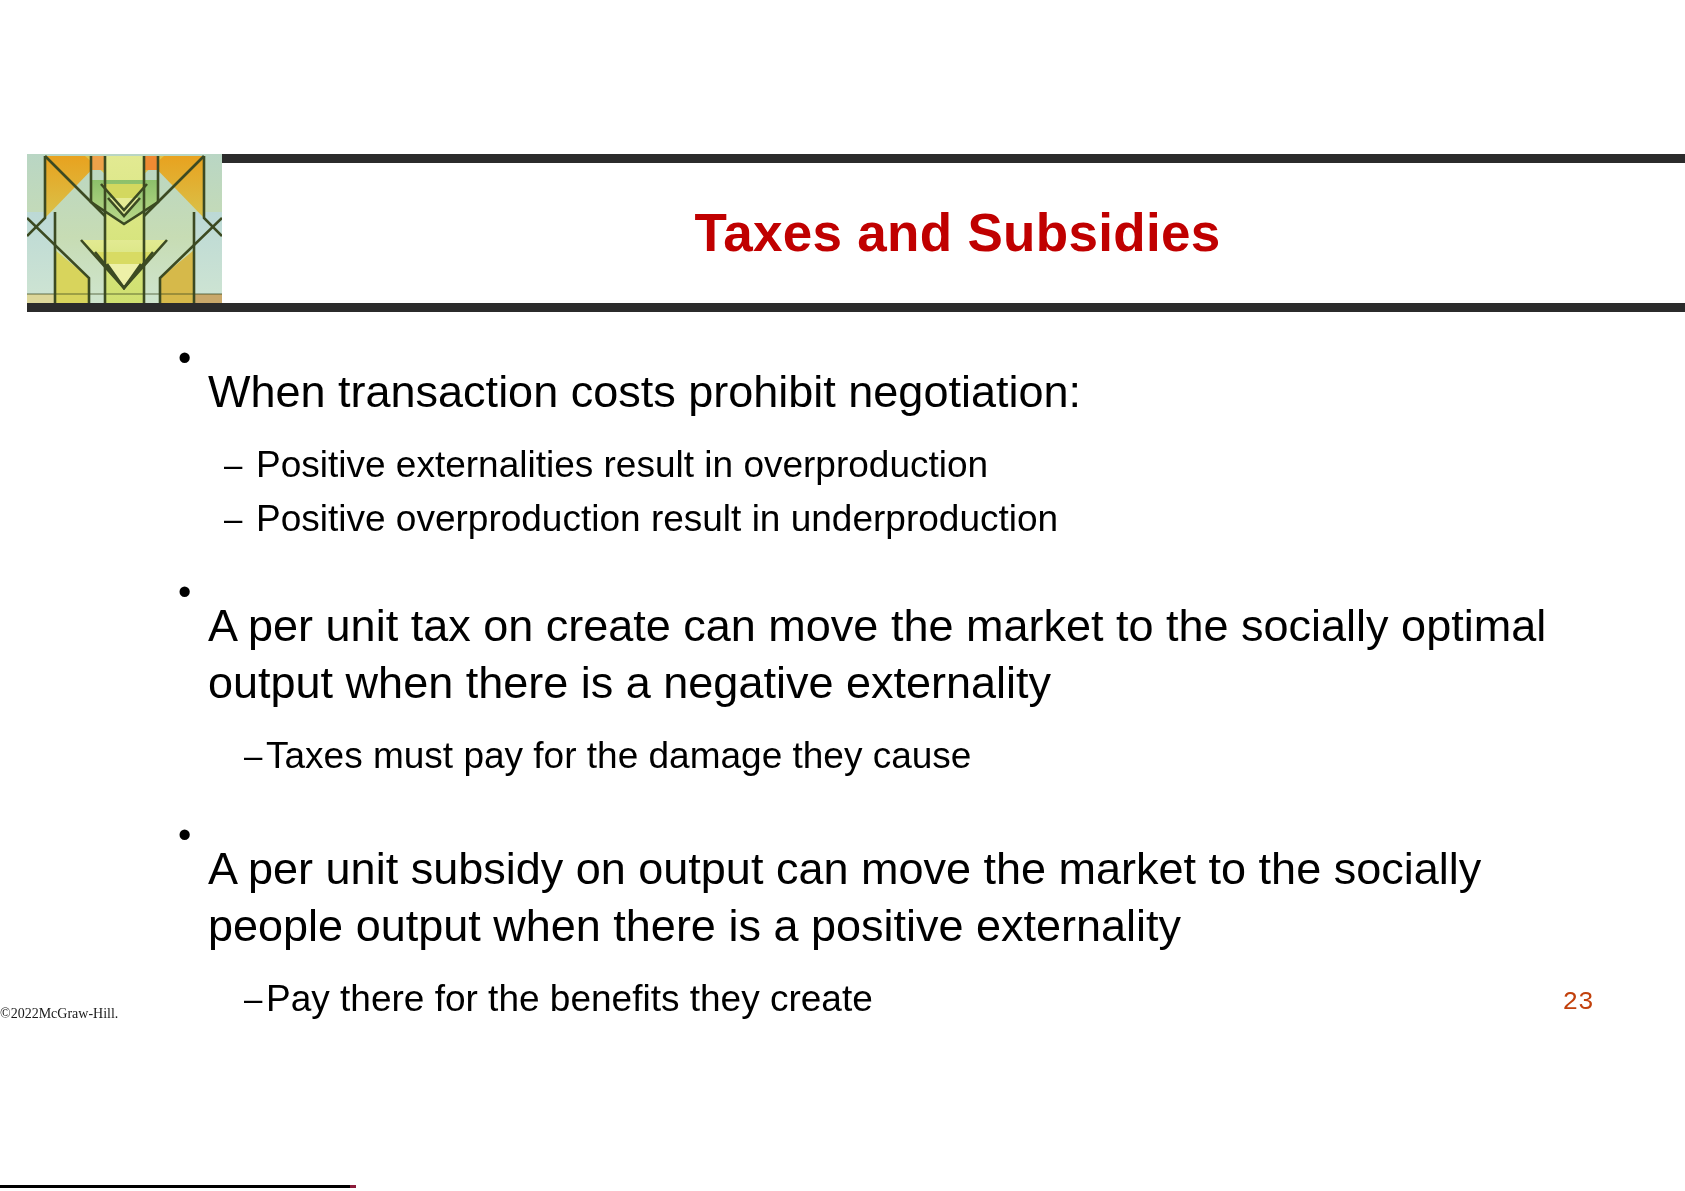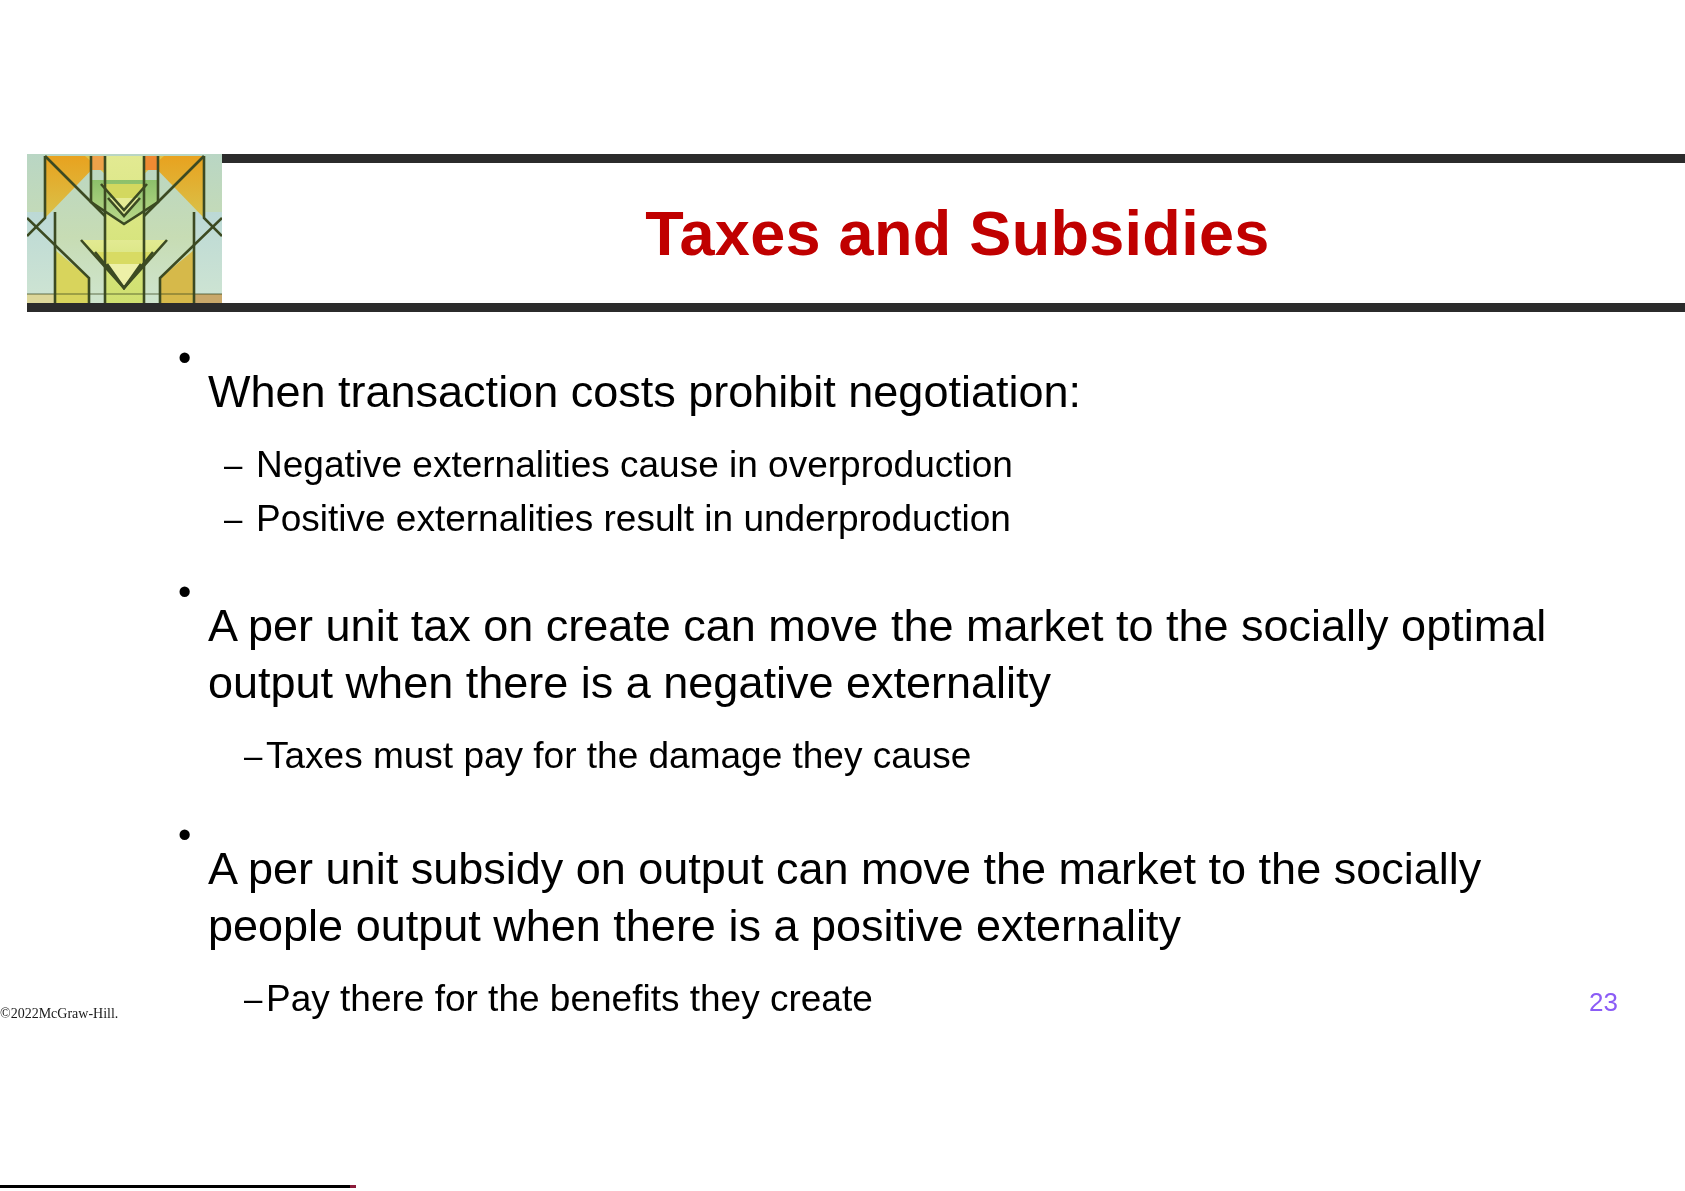--- a/index.html
+++ b/index.html
@@ -61,21 +61,21 @@
     top: 9px;
     width: 1455px;
     height: 140px;
     display: flex;
     align-items: center;
     justify-content: center;
   }
   #title span {
     font-family: "Liberation Sans", sans-serif;
     font-weight: bold;
-    font-size: 63px;
+    font-size: 53px;
     line-height: 1.05;
     color: #c00000;
     letter-spacing: 0.3px;
     white-space: nowrap;
     text-align: center;
   }
 
   
   #body-area {
     position: absolute;
@@ -143,24 +143,24 @@
     text-align: left;
     font-family: "Liberation Serif", serif;
     font-size: 14px;
     color: #1a1a1a;
   }
   #page-number {
     position: absolute;
     left: 1538px;
     top: 987px;
     width: 80px;
-    text-align: right;
-    font-family: Liberation Sans, sans-serif;
+    text-align: center;
+    font-family: Liberation Mono, monospace;
     font-size: 26px;
-    color: #8b5cf6;
+    color: #c2410c;
   }
 
   #bottom-rule {
     position: absolute;
     left: 0;
     top: 1185px;
     width: 350px;
     height: 3px;
     background: #000000;
   }
@@ -272,26 +272,26 @@
 
     <div class="bullet lvl1">
       <span class="marker">•</span>
       <span class="txt">When transaction costs prohibit negotiation:</span>
     </div>
 
     <div class="spacer-sm"></div>
 
     <div class="bullet lvl2">
       <span class="marker">–</span>
-      <span class="txt">Negative externalities cause in overproduction</span>
+      <span class="txt">Positive externalities result in overproduction</span>
     </div>
 
     <div class="bullet lvl2">
       <span class="marker">–</span>
-      <span class="txt">Positive externalities result in underproduction</span>
+      <span class="txt">Positive overproduction result in underproduction</span>
     </div>
 
     <div class="spacer-sm"></div>
 
     <div class="bullet lvl1">
       <span class="marker">•</span>
       <span class="txt">A per unit tax on create can move the market to the socially optimal output when there is a negative externality</span>
     </div>
 
     <div class="spacer-sm"></div>

